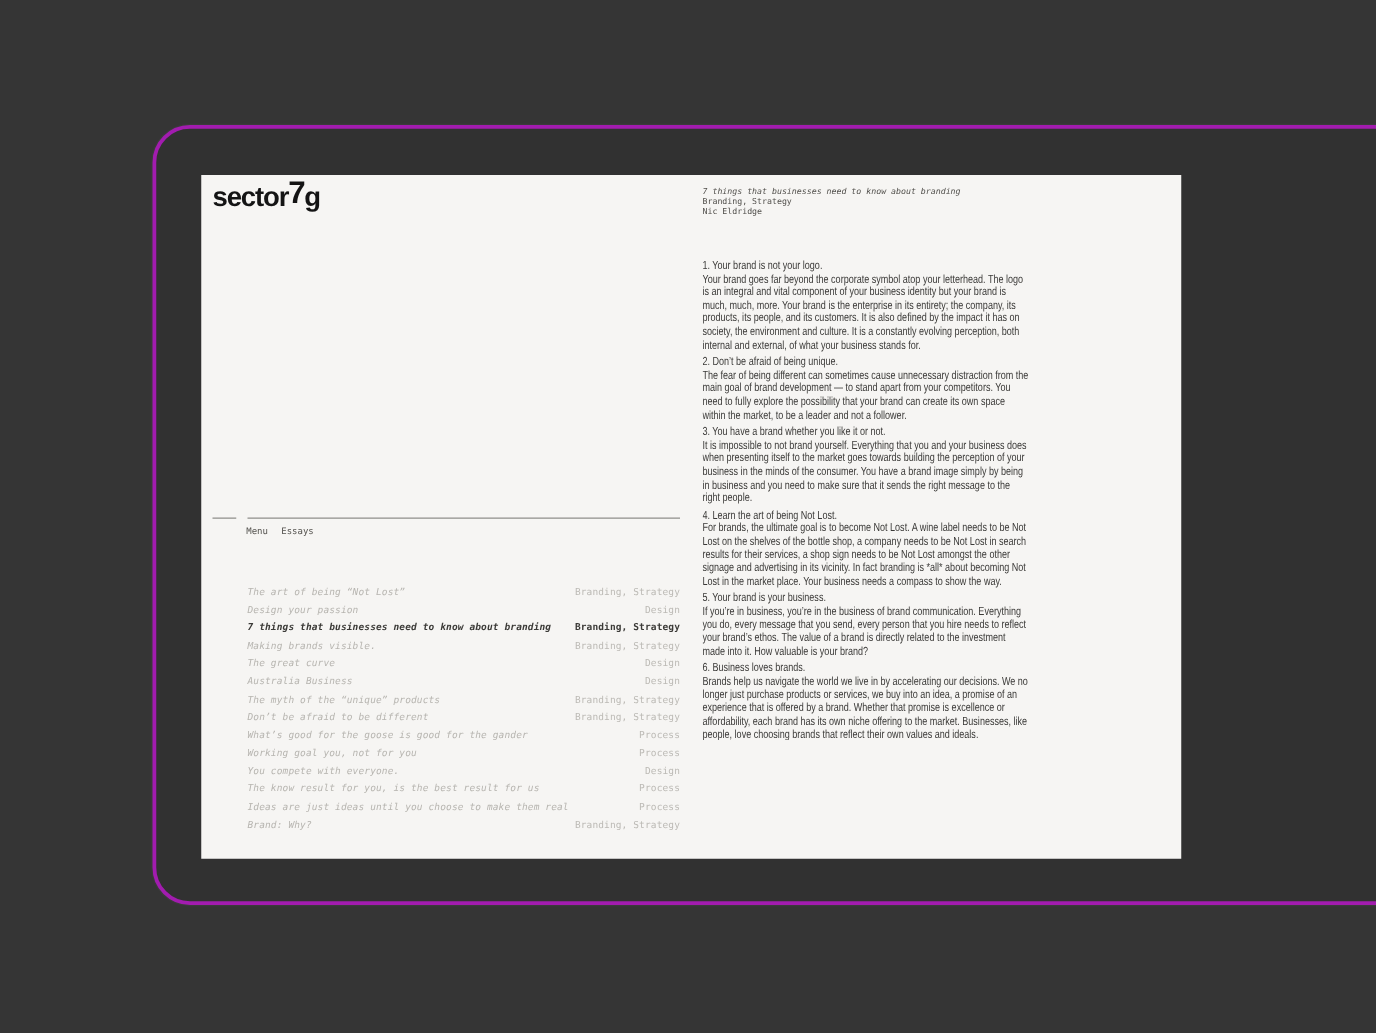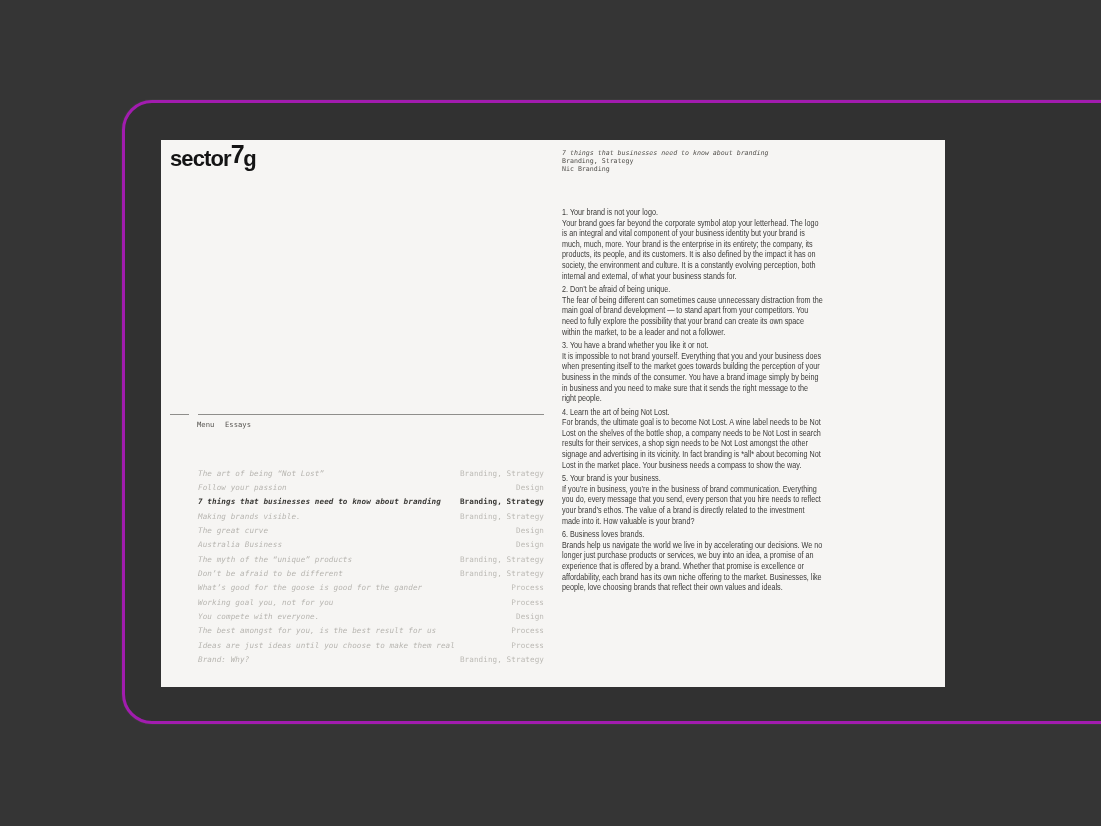--- a/index.html
+++ b/index.html
@@ -89,21 +89,21 @@
     <div class="rule rule-essays"></div>
     <div class="nav-label menu-label">Menu</div>
     <div class="nav-label essays-label">Essays</div>
 
     <div class="essay-list">
         <div class="essay-row">
     <span class="essay-title">The art of being “Not Lost”</span>
     <span class="essay-tags">Branding, Strategy</span>
   </div>
         <div class="essay-row">
-    <span class="essay-title">Follow your passion</span>
+    <span class="essay-title">Design your passion</span>
     <span class="essay-tags">Design</span>
   </div>
         <div class="essay-row active">
     <span class="essay-title">7 things that businesses need to know about branding</span>
     <span class="essay-tags">Branding, Strategy</span>
   </div>
         <div class="essay-row">
     <span class="essay-title">Making brands visible.</span>
     <span class="essay-tags">Branding, Strategy</span>
   </div>
@@ -129,38 +129,38 @@
   </div>
         <div class="essay-row">
     <span class="essay-title">Working goal you, not for you</span>
     <span class="essay-tags">Process</span>
   </div>
         <div class="essay-row">
     <span class="essay-title">You compete with everyone.</span>
     <span class="essay-tags">Design</span>
   </div>
         <div class="essay-row">
-    <span class="essay-title">The best amongst for you, is the best result for us</span>
+    <span class="essay-title">The know result for you, is the best result for us</span>
     <span class="essay-tags">Process</span>
   </div>
         <div class="essay-row">
     <span class="essay-title">Ideas are just ideas until you choose to make them real</span>
     <span class="essay-tags">Process</span>
   </div>
         <div class="essay-row">
     <span class="essay-title">Brand: Why?</span>
     <span class="essay-tags">Branding, Strategy</span>
   </div>
       </div>
 
     <div class="article">
       <div class="meta">
         <div class="meta-title">7 things that businesses need to know about branding</div>
         <div class="meta-tags">Branding, Strategy</div>
-        <div class="meta-author">Nic Branding</div>
+        <div class="meta-author">Nic Eldridge</div>
       </div>
       <div class="article-text">
           <div class="section">
     <div class="sec-heading">1. Your brand is not your logo.</div>
     <div class="sec-body">Your brand goes far beyond the corporate symbol atop your letterhead. The logo is an integral and vital component of your business identity but your brand is much, much, more. Your brand is the enterprise in its entirety; the company, its products, its people, and its customers. It is also defined by the impact it has on society, the environment and culture. It is a constantly evolving perception, both internal and external, of what your business stands for.</div>
   </div>
           <div class="section">
     <div class="sec-heading">2. Don’t be afraid of being unique.</div>
     <div class="sec-body">The fear of being different can sometimes cause unnecessary distraction from the main goal of brand development — to stand apart from your competitors. You need to fully explore the possibility that your brand can create its own space within the market, to be a leader and not a follower.</div>
   </div>

